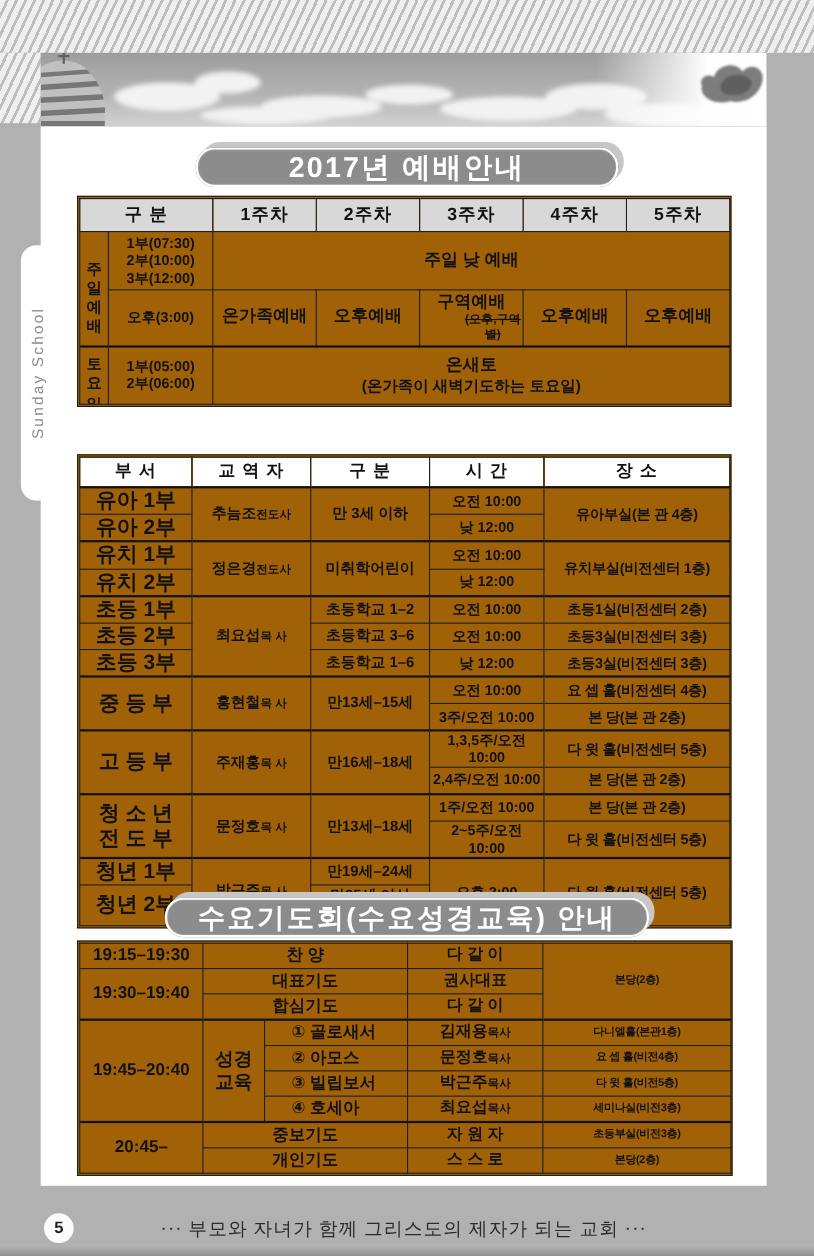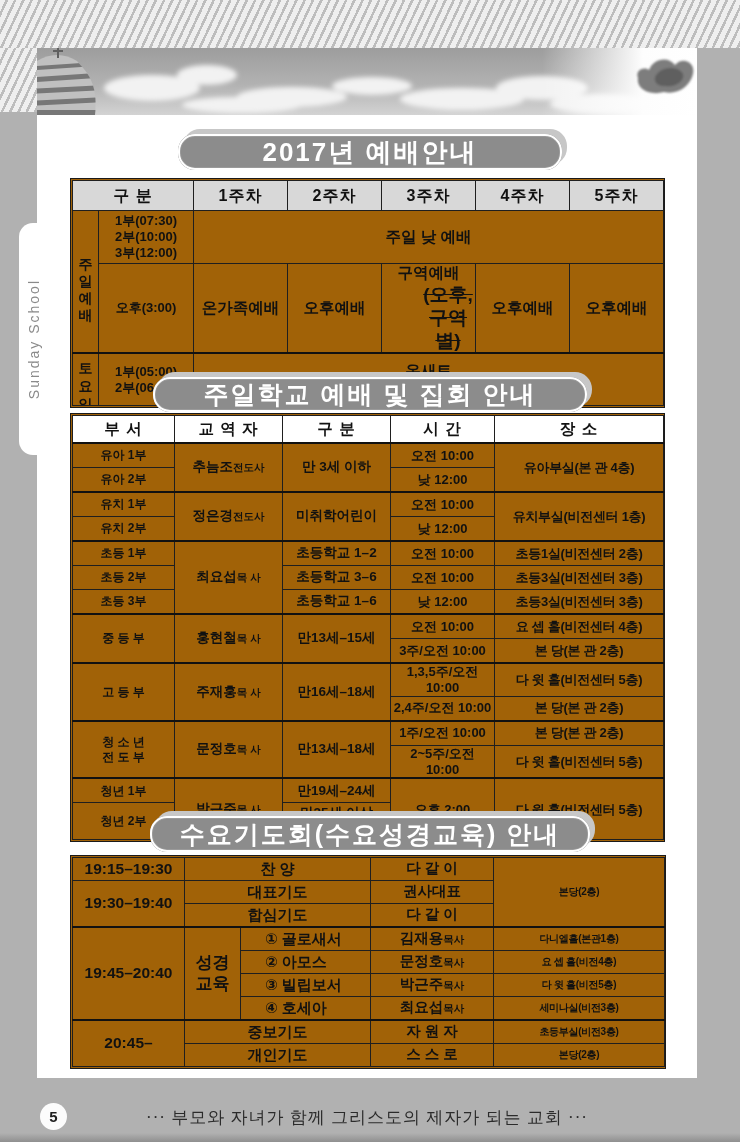--- a/index.html
+++ b/index.html
@@ -26,28 +26,28 @@
   table.t{border-collapse:collapse;table-layout:fixed;width:100%;}
   table.t td,table.t th{border:1px solid #1f1f1f;text-align:center;vertical-align:middle;
       padding:0 1px;overflow:hidden;line-height:1.22;}
   tr.grp td{border-top:2px solid #111;}
   .pre{white-space:pre-line;}
   
   .t1 th{background:#d8d8d8;font-size:16px;font-weight:bold;height:29px;letter-spacing:1px;}
   .t1 .vlab{writing-mode:vertical-rl;letter-spacing:3px;font-size:14px;font-weight:600;padding:0;}
   .t1 .times{font-size:13px;font-weight:600;margin-left:48px;}
   .t1 .svc{font-size:15.5px;font-weight:600;}
-  .t1 .note{font-size:19px;font-weight:600;text-decoration:line-through;padding-left:39px;}
+  .t1 .note{font-size:11px;font-weight:600;text-decoration:line-through;padding-left:39px;}
   .t1 .note2{font-size:14px;font-weight:600;}
   .t1 tr.r1{height:53px;} .t1 tr.r2{height:51px;} .t1 tr.r3{height:51px;}
   
   .t2 th{font-size:15.5px;font-weight:bold;height:26px;letter-spacing:1px;background:#fff;
       border-bottom:2px solid #111;}
   .t2 td{font-size:13.5px;font-weight:600;height:23px;}
-  .t2 .dept{font-size:12px;}
+  .t2 .dept{font-size:19px;}
   .t2 .time{font-size:13px;}
   .t2 .place{font-size:13px;letter-spacing:-0.3px;}
   .t2 tr.tall td{height:36px;}
   .sfx{font-size:10.5px;font-weight:600;}
   
   .t3 td{font-size:14.5px;font-weight:600;height:22px;}
   .t3 .time{font-size:15.5px;}
   .t3 .item{font-size:15px;}
   .t3 .subj{font-weight:bold;text-align:left;padding-left:24px;}
   .t3 .place{font-size:10px;letter-spacing:-0.3px;}
@@ -175,23 +175,20 @@
 2부(06:00)</td>
           <td class="svc" colspan="5">
             <div>온새토</div>
             <div class="note2">(온가족이 새벽기도하는 토요일)</div>
           </td>
         </tr>
       </tbody>
     </table>
   </div>
 
-  <div class="abs banner" style="left:153px;top:377px;width:434px;height:35px;font-size:25px;">
-    <span>주일학교 예배 및 집회 안내</span>
-  </div>
 
   <div class="abs tblwrap" style="left:70px;top:413px;width:591px;">
     <table class="t t2">
       <colgroup>
           <col style="width:102px">
           <col style="width:108px">
           <col style="width:108px">
           <col style="width:104px">
           <col style="width:169px">
         </colgroup>

